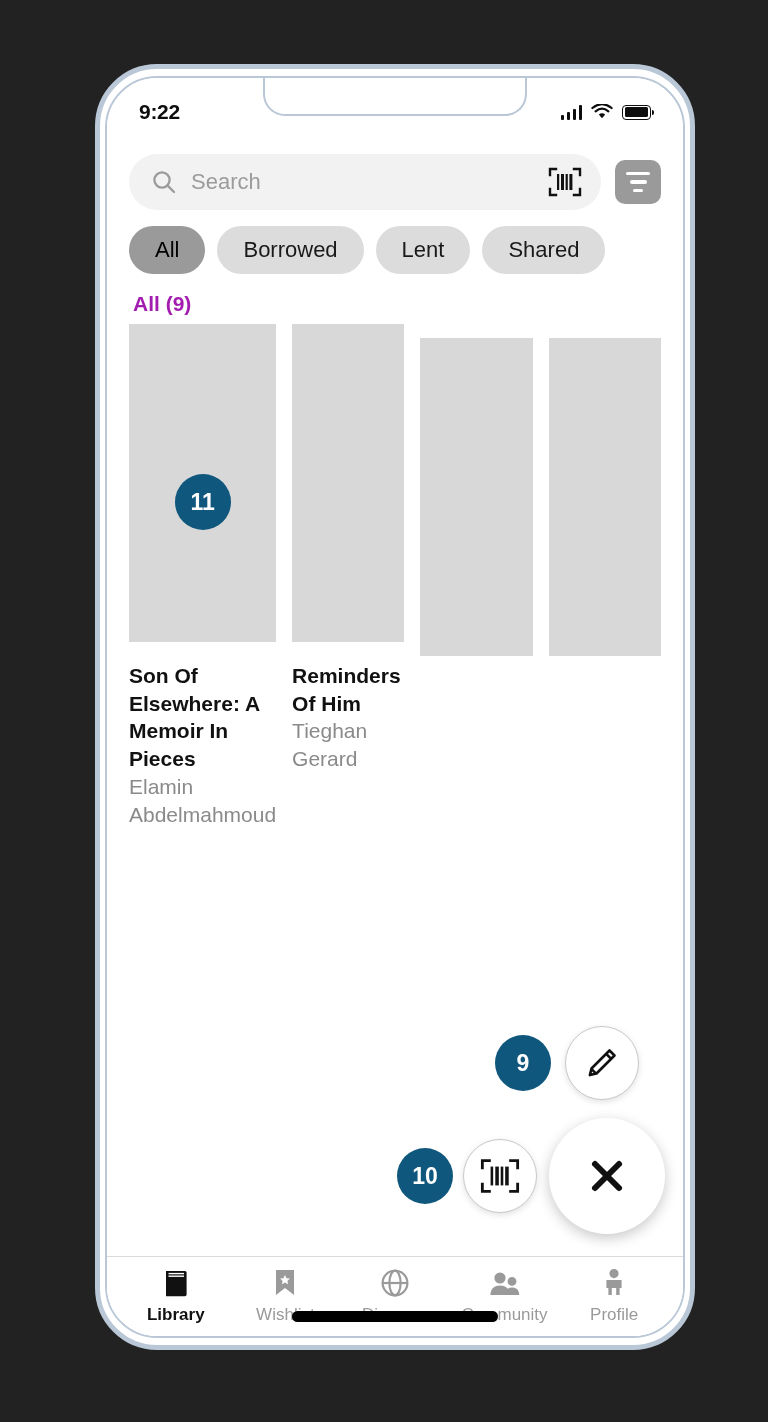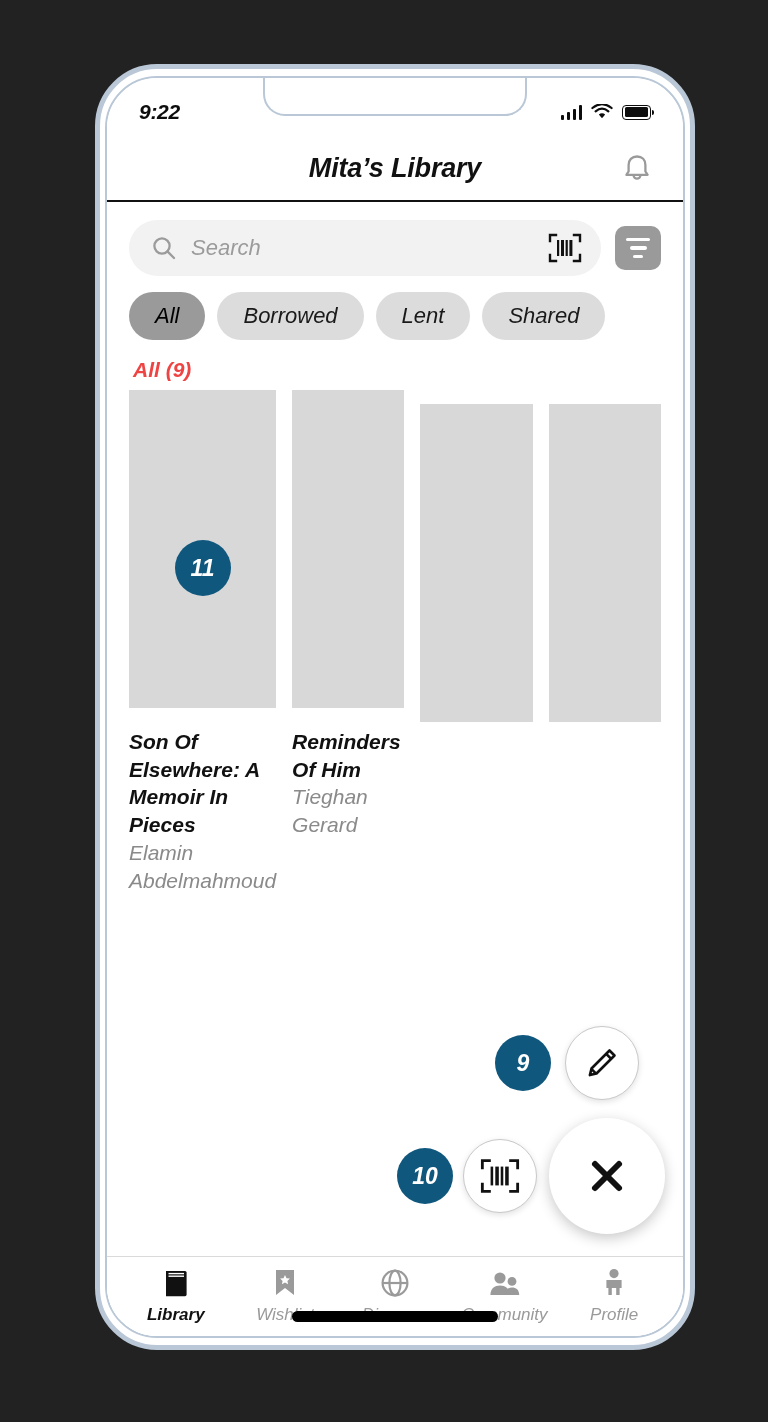--- a/index.html
+++ b/index.html
@@ -2,21 +2,21 @@
 <html><head>
 <meta charset="utf-8">
 <style>
   * { margin:0; padding:0; box-sizing:border-box; }
   html, body {
     width:768px; height:1422px;
     background:#222222;
     font-family:"Liberation Sans", sans-serif;
     overflow:hidden;
   }
-  .stage { position:relative; width:768px; height:1422px;font-style:italic; }
+  .stage { position:relative; width:768px; height:1422px; }
 
   
   .phone-outer{
     position:absolute; left:95px; top:64px;
     width:600px; height:1286px;
     border:5px solid #b9c7d7;
     border-radius:62px;
     background:#ffffff;
   }
   .phone-inner{
@@ -107,21 +107,21 @@
     white-space:nowrap; overflow:hidden;
   }
   .chip{
     flex:0 0 auto; height:48px; padding:0 26px; border-radius:24px;
     background:#dcdcdc; color:#1a1a1a; font-size:22px;
     display:flex; align-items:center; justify-content:center;
   }
   .chip.active{ background:#9a9a9a; color:#000000;}
 
   
-  .section-label{ padding:12px 22px 8px 26px; font-size:21px; font-weight:bold; color:#ef4444;}
+  .section-label{ padding:12px 22px 8px 26px; font-size:21px; font-weight:bold; color:#a21caf;}
 
   
   .grid-wrap{ flex:1; overflow:hidden; position:relative;}
   .grid{
     display:grid; grid-template-columns:1fr 1fr 1fr 1fr; gap:0 16px;
     padding:0 22px;
   }
   .book{ position:relative; }
   .cover{
     width:100%; height:318px; background:#d8d8d8; position:relative;
@@ -204,29 +204,20 @@
             <path d="M11 14.2 L7.8 10.6 Q11 8 14.2 10.6 Z" fill="#0d0d0d"></path>
             <path d="M4.6 7.4 Q11 2 17.4 7.4" stroke="#0d0d0d" stroke-width="2.2" fill="none" stroke-linecap="round"></path>
             <path d="M1.4 4.0 Q11 -3.6 20.6 4.0" stroke="#0d0d0d" stroke-width="2.2" fill="none" stroke-linecap="round"></path>
           </svg>
           <div class="battery">
               <span></span>
             </div>
         </div>
       </div>
 
-      <div class="header">
-        <div class="header-title">Mita’s Library</div>
-        <div class="bell-btn">
-          <svg width="30" height="32" viewBox="0 0 30 32">
-            <path d="M15 4.5 C9.8 4.5 6.6 8 6.6 13 v6.4 l-2.2 3.4 h21.2 l-2.2-3.4 V13 C23.4 8 20.2 4.5 15 4.5 Z" fill="none" stroke="#9a9a9a" stroke-width="2.3" stroke-linejoin="round"></path>
-            <path d="M11.6 23.2 a3.4 3.4 0 0 0 6.8 0" fill="none" stroke="#9a9a9a" stroke-width="2.3" stroke-linecap="round"></path>
-          </svg>
-        </div>
-      </div>
 
       <div class="search-row">
         <div class="searchbar">
           <svg width="26" height="26" viewBox="0 0 26 26">
             <circle cx="11" cy="11" r="7.6" fill="none" stroke="#9b9b9b" stroke-width="2.3"></circle>
             <line x1="16.4" y1="16.4" x2="23" y2="23" stroke="#9b9b9b" stroke-width="2.3" stroke-linecap="round"></line>
           </svg>
           <div class="search-input-txt">Search</div>
           <div class="barcode-btn">
             <svg width="34" height="32" viewBox="0 0 34 32">

